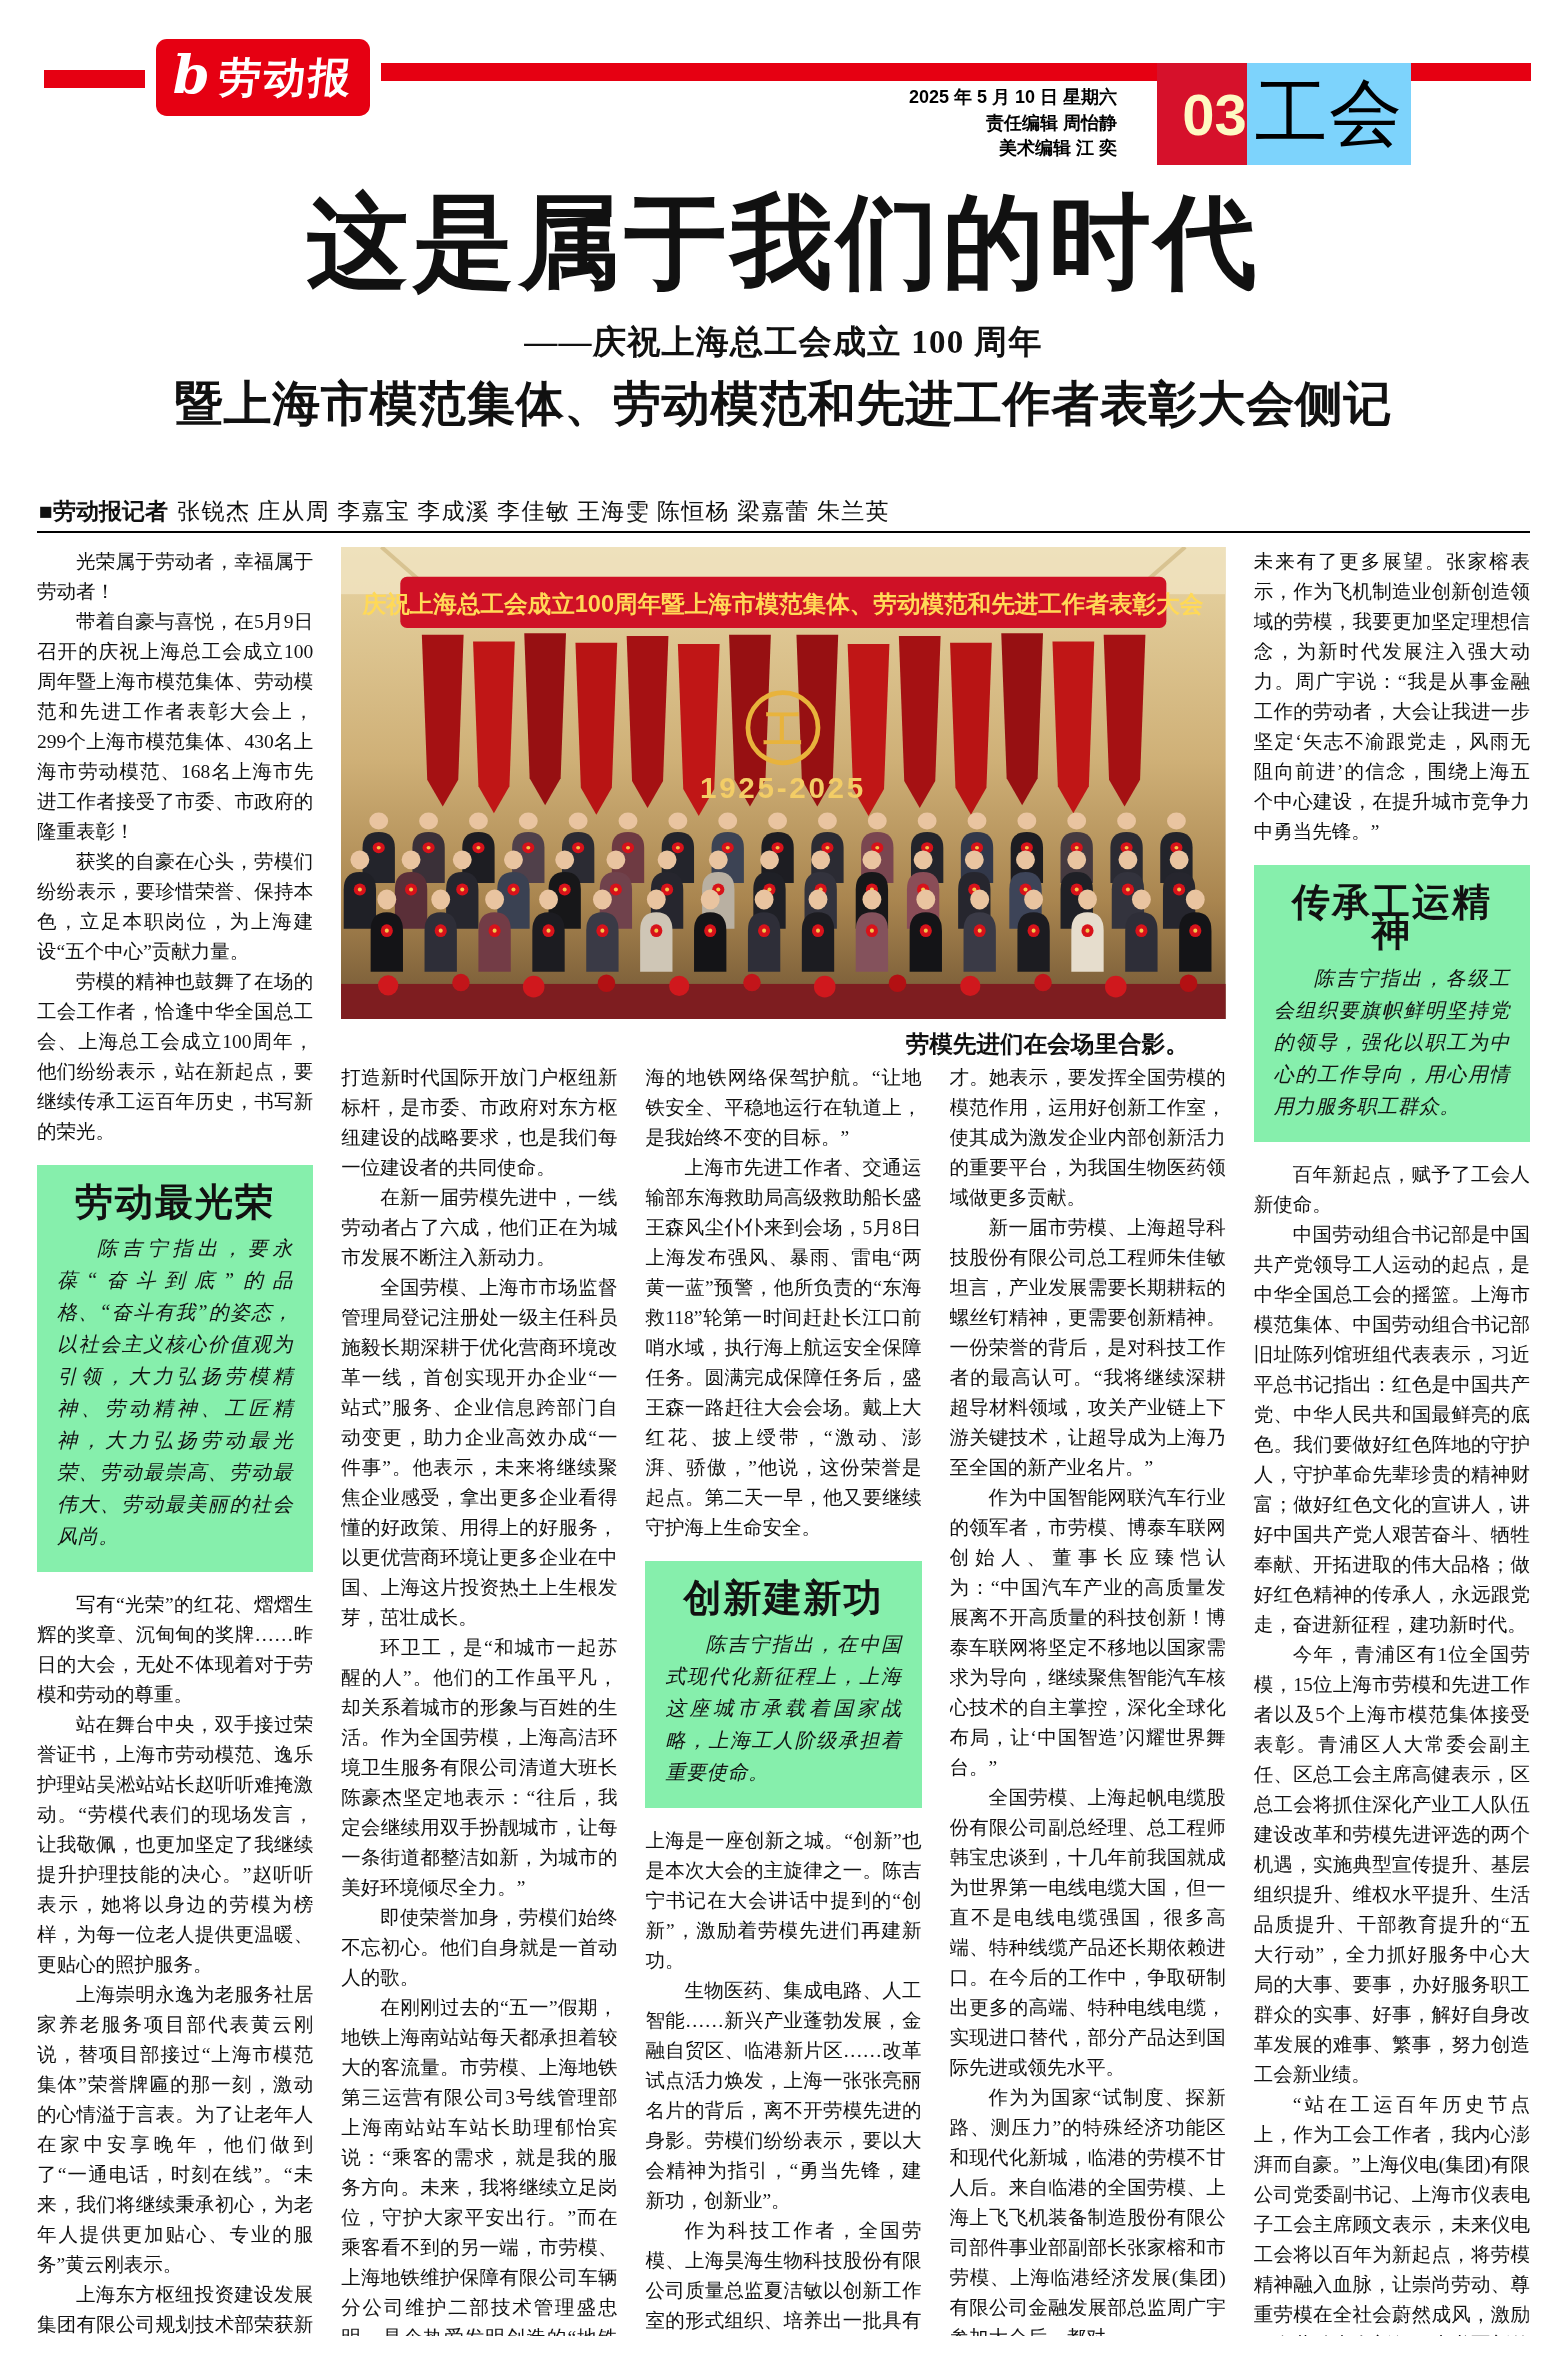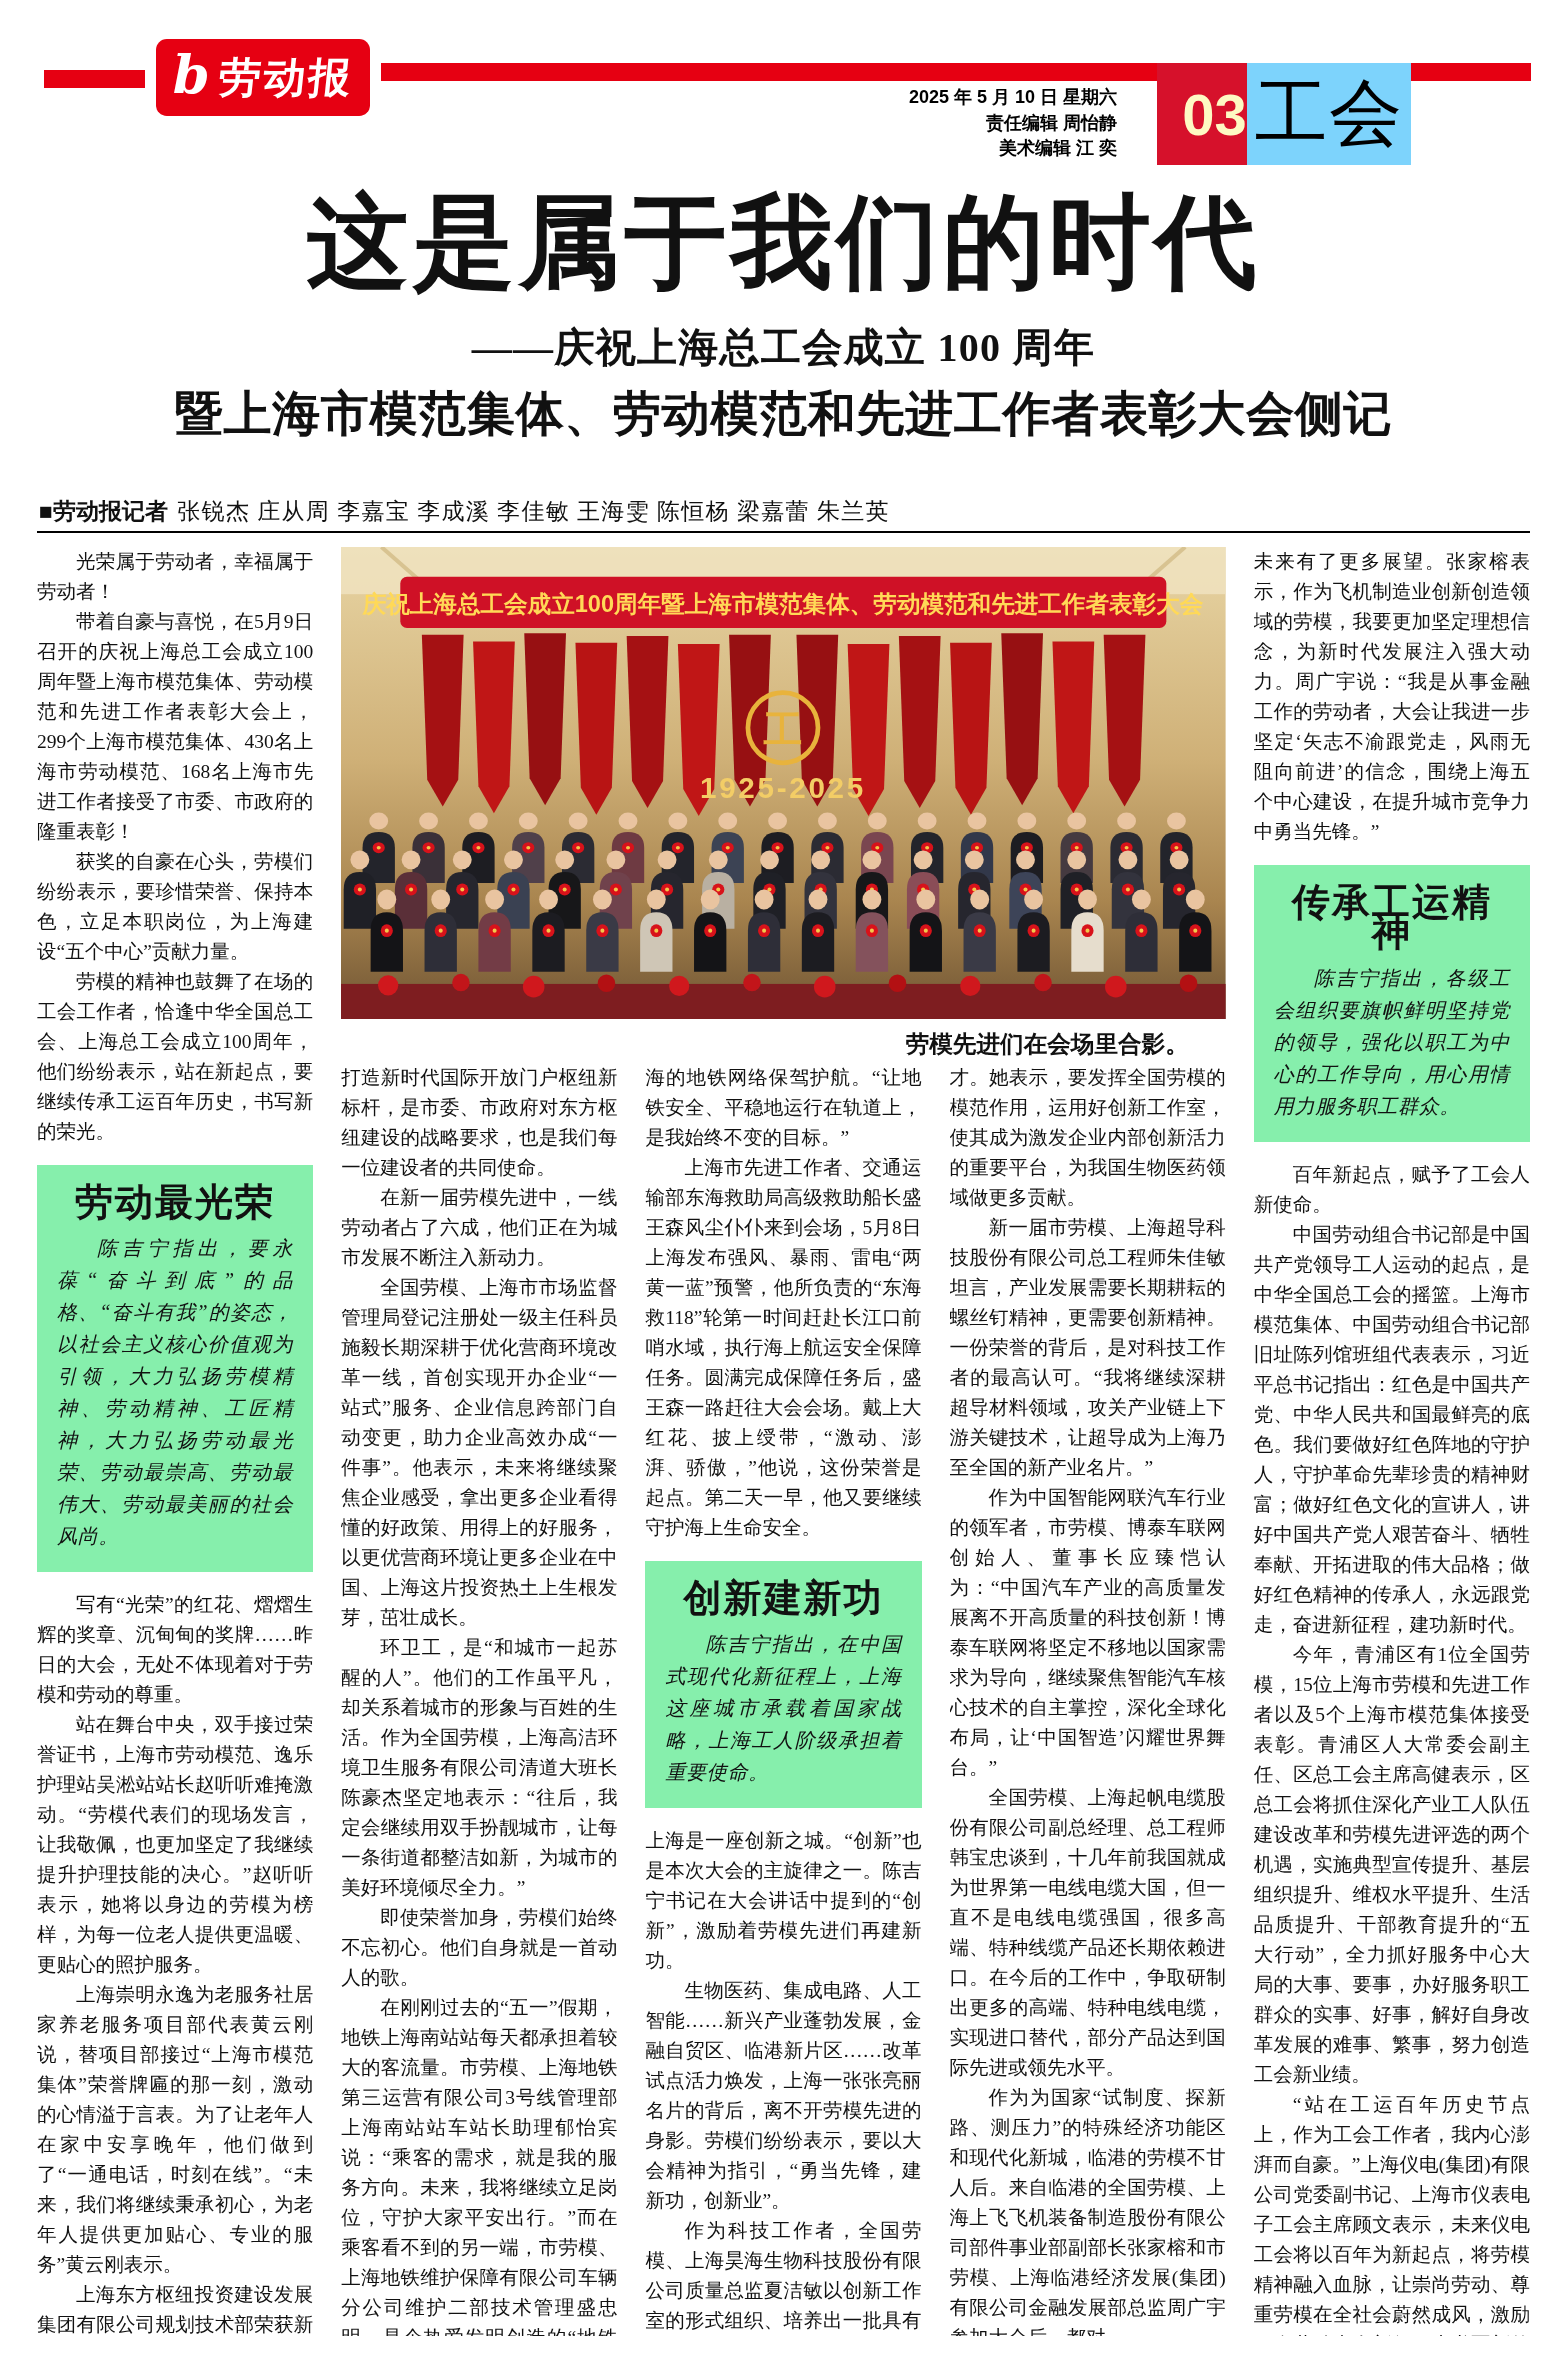--- a/index.html
+++ b/index.html
@@ -19,21 +19,21 @@
               font-size:18px;line-height:25.6px;color:#000;}
   .pagenum{position:absolute;left:1133px;top:63px;width:115px;height:102px;background:#d6112b;
            color:#fef9c3;display:flex;align-items:center;justify-content:center;
            font-family:"Liberation Sans",sans-serif;font-weight:bold;font-size:58px;margin-left:24px;}
   .section-box{position:absolute;left:1247px;top:63px;width:164px;height:102px;background:#7dd3fc;
            color:#000;display:flex;align-items:center;justify-content:center;
            font-weight:normal;font-size:73px;letter-spacing:1.3px;}
   
   .headline{position:absolute;left:0;top:182px;width:100%;text-align:center;}
   .headline .title{font-size:102px;font-weight:bold;letter-spacing:4px;line-height:1.2;}
-  .headline .sub1{font-size:40px;font-weight:bold;margin-top:16px;letter-spacing:1.3px;}
+  .headline .sub1{font-size:33px;font-weight:bold;margin-top:16px;letter-spacing:1.3px;}
   .headline .sub2{font-size:48px;font-weight:bold;margin-top:6.7px;letter-spacing:0.7px;}
   .byline{position:absolute;left:39px;top:496px;width:1489px;font-size:23px;}
   .byline .lab{font-family:Liberation Serif, serif;font-weight:bold;}
   .byline .names{margin-left:9.4px;letter-spacing:1.3px;}
   .byline-rule{position:absolute;left:37px;top:531px;width:1493px;height:2px;background:#000;}
   
   .body-grid{position:absolute;left:37px;top:547px;width:1493px;height:1789px;
              display:grid;grid-template-columns:repeat(5,1fr);column-gap:28px;
              grid-template-rows:516px 1fr;overflow:hidden;}
   .col{font-size:19.5px;line-height:30px;text-align:justify;overflow:hidden;}

